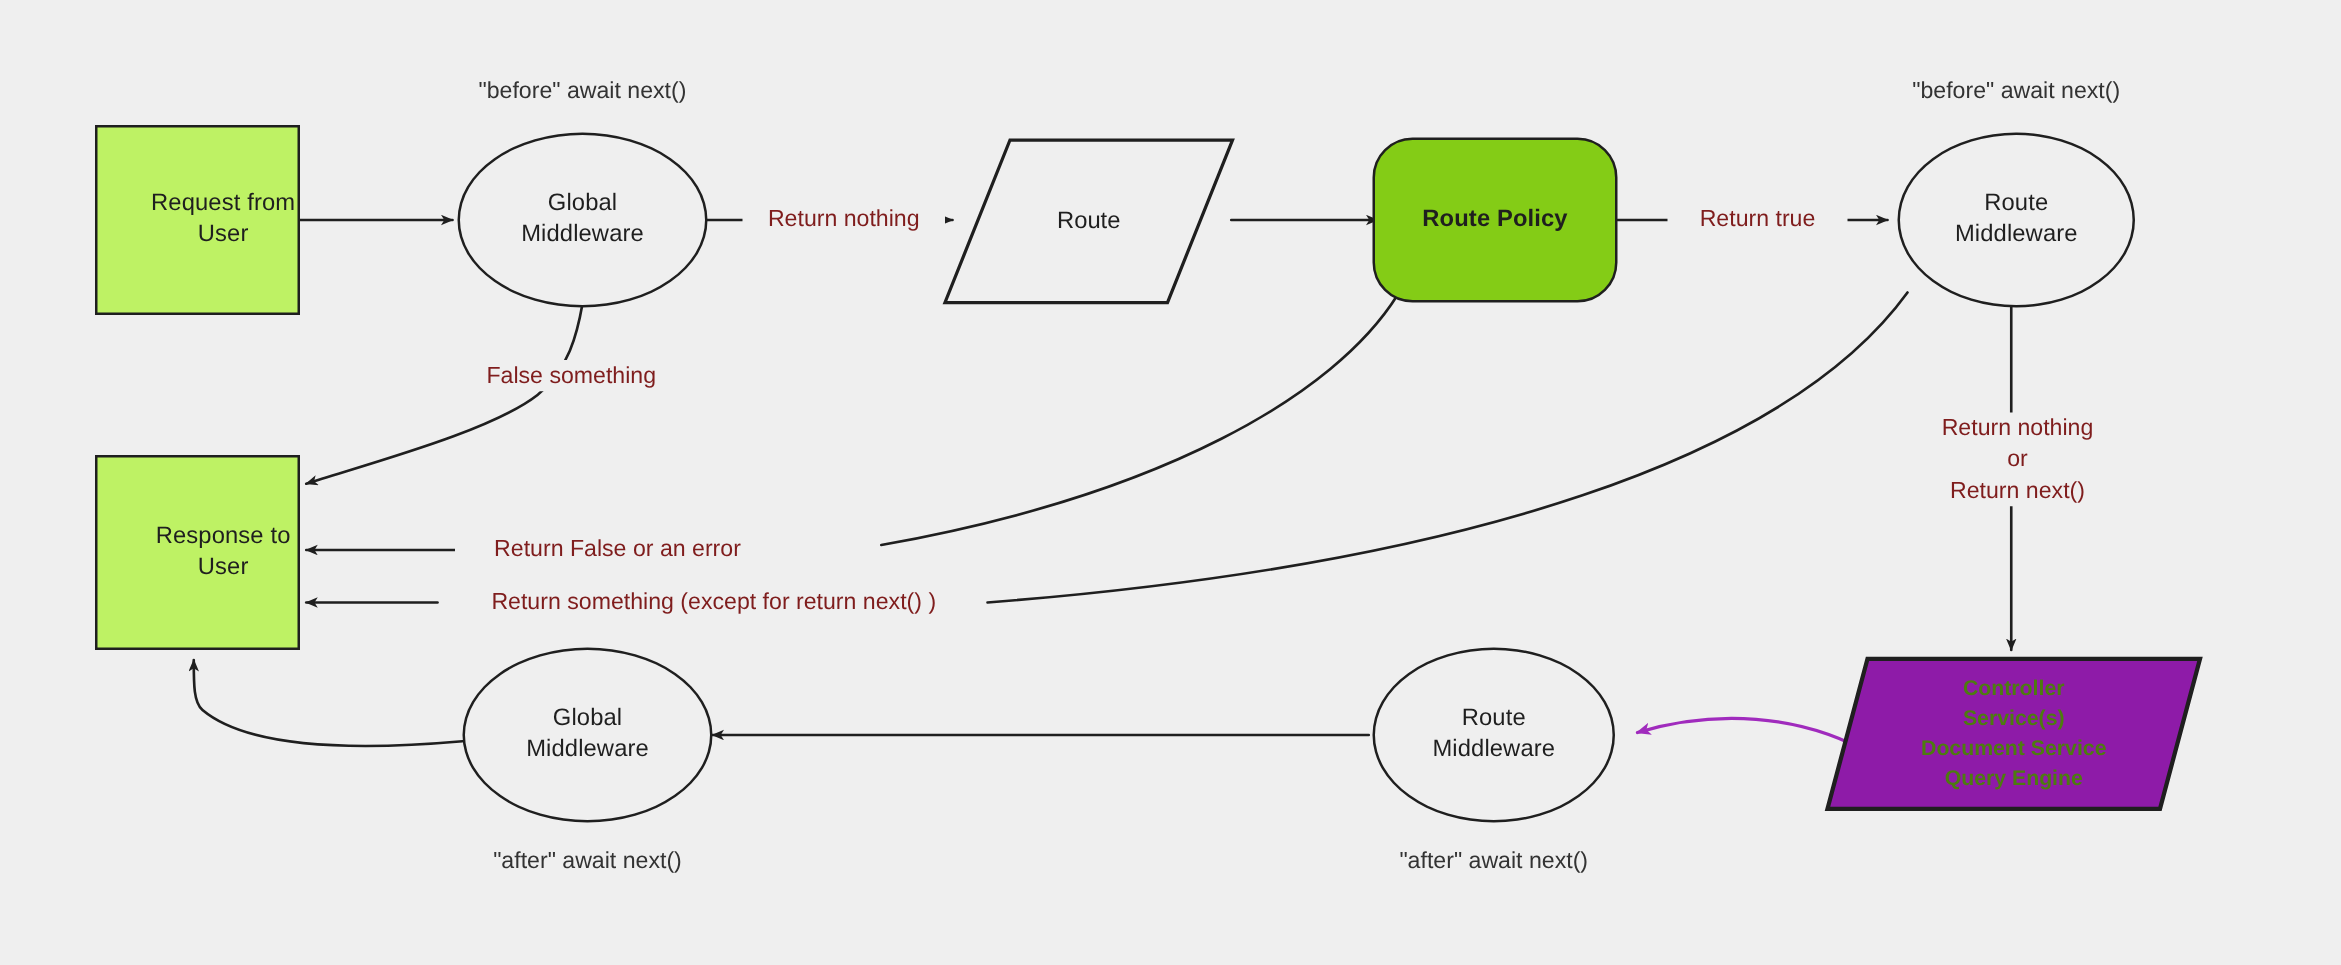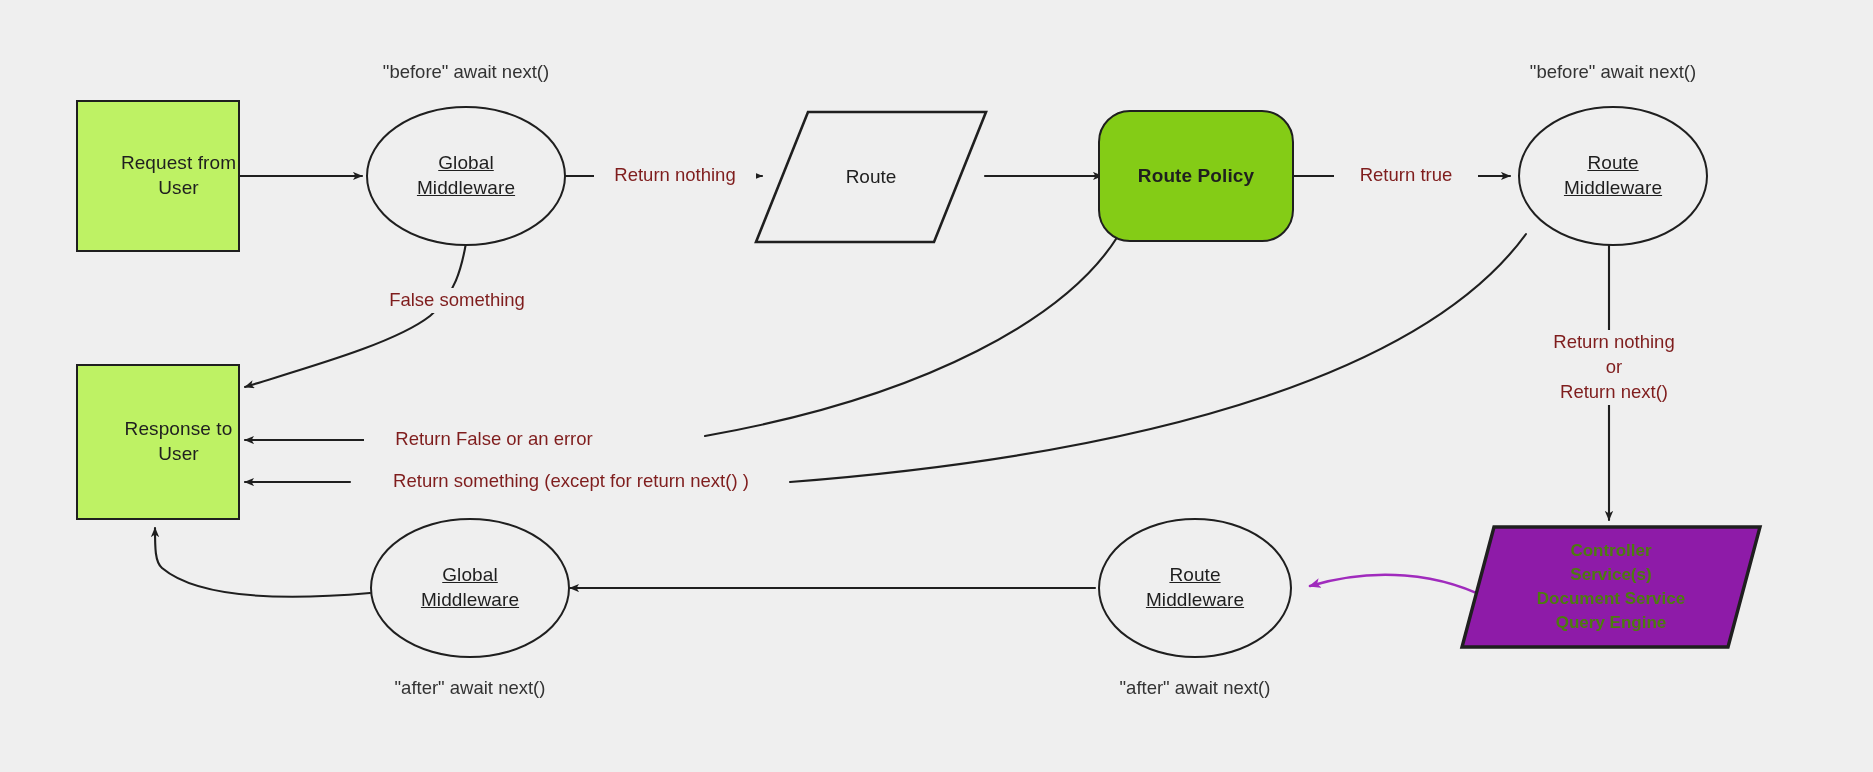--- a/index.html
+++ b/index.html
@@ -45,21 +45,20 @@
   .rounded {
     border: 2.6px solid #1f1f1f;
     background: #84cc16;
     border-radius: 32px;
     font-weight: bold;
   }
   .ellipse {
     border: 2.6px solid #1f1f1f;
     background: #efefef;
     border-radius: 50%;
-    text-decoration: underline;
   }
   .para-wrap {
     position: absolute;
   }
   .para-wrap svg { display: block; }
   .para-label {
     position: absolute;
     left: 0; top: 0;
     width: 100%; height: 100%;
     display: flex;

